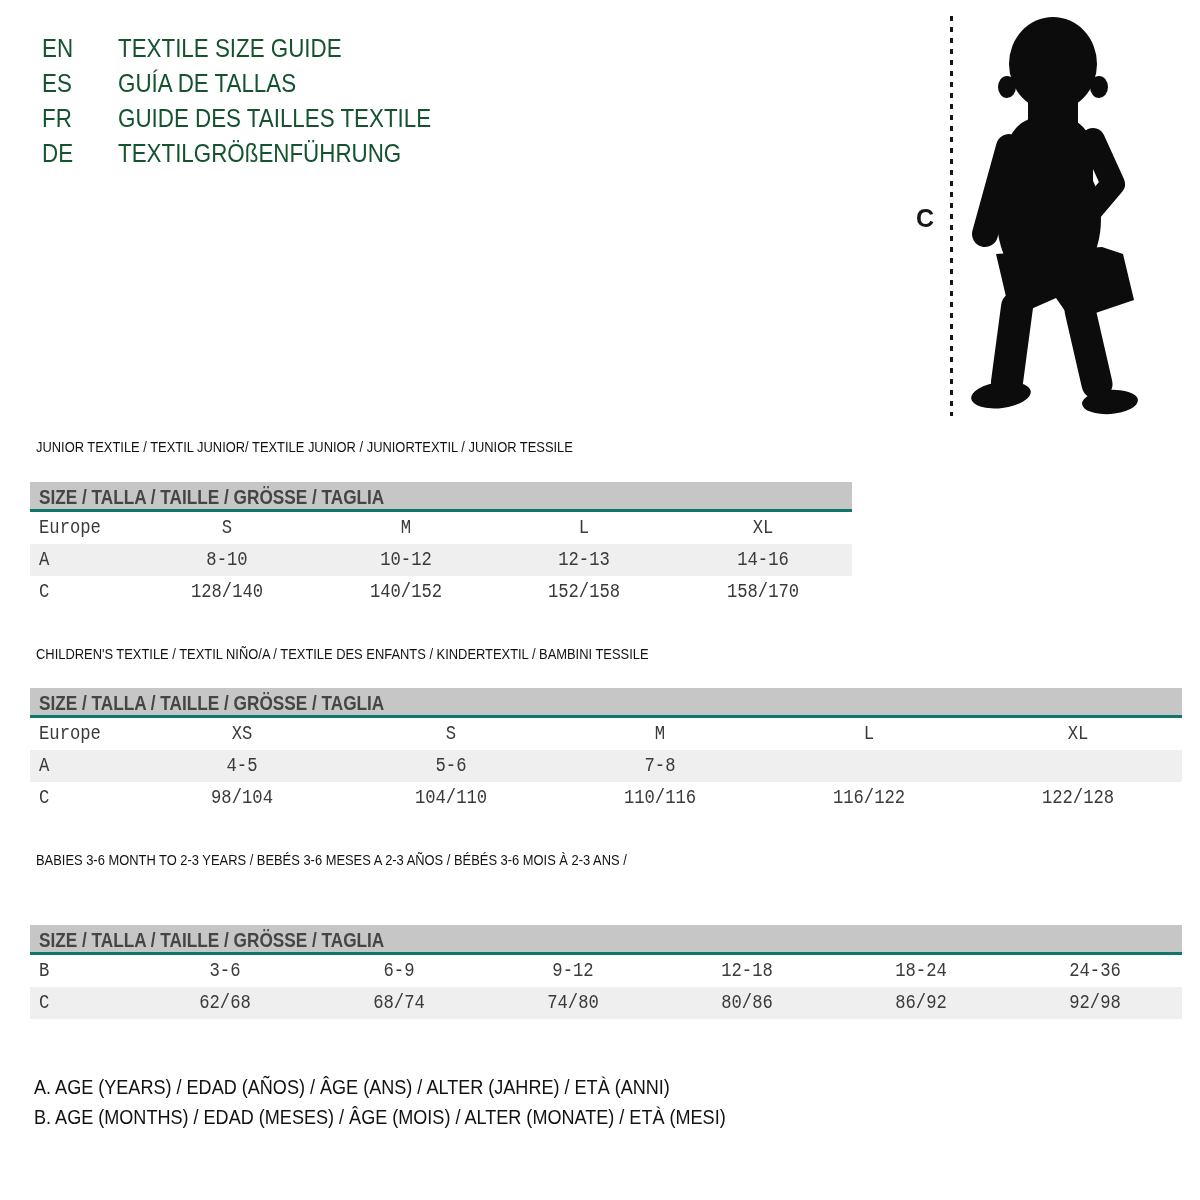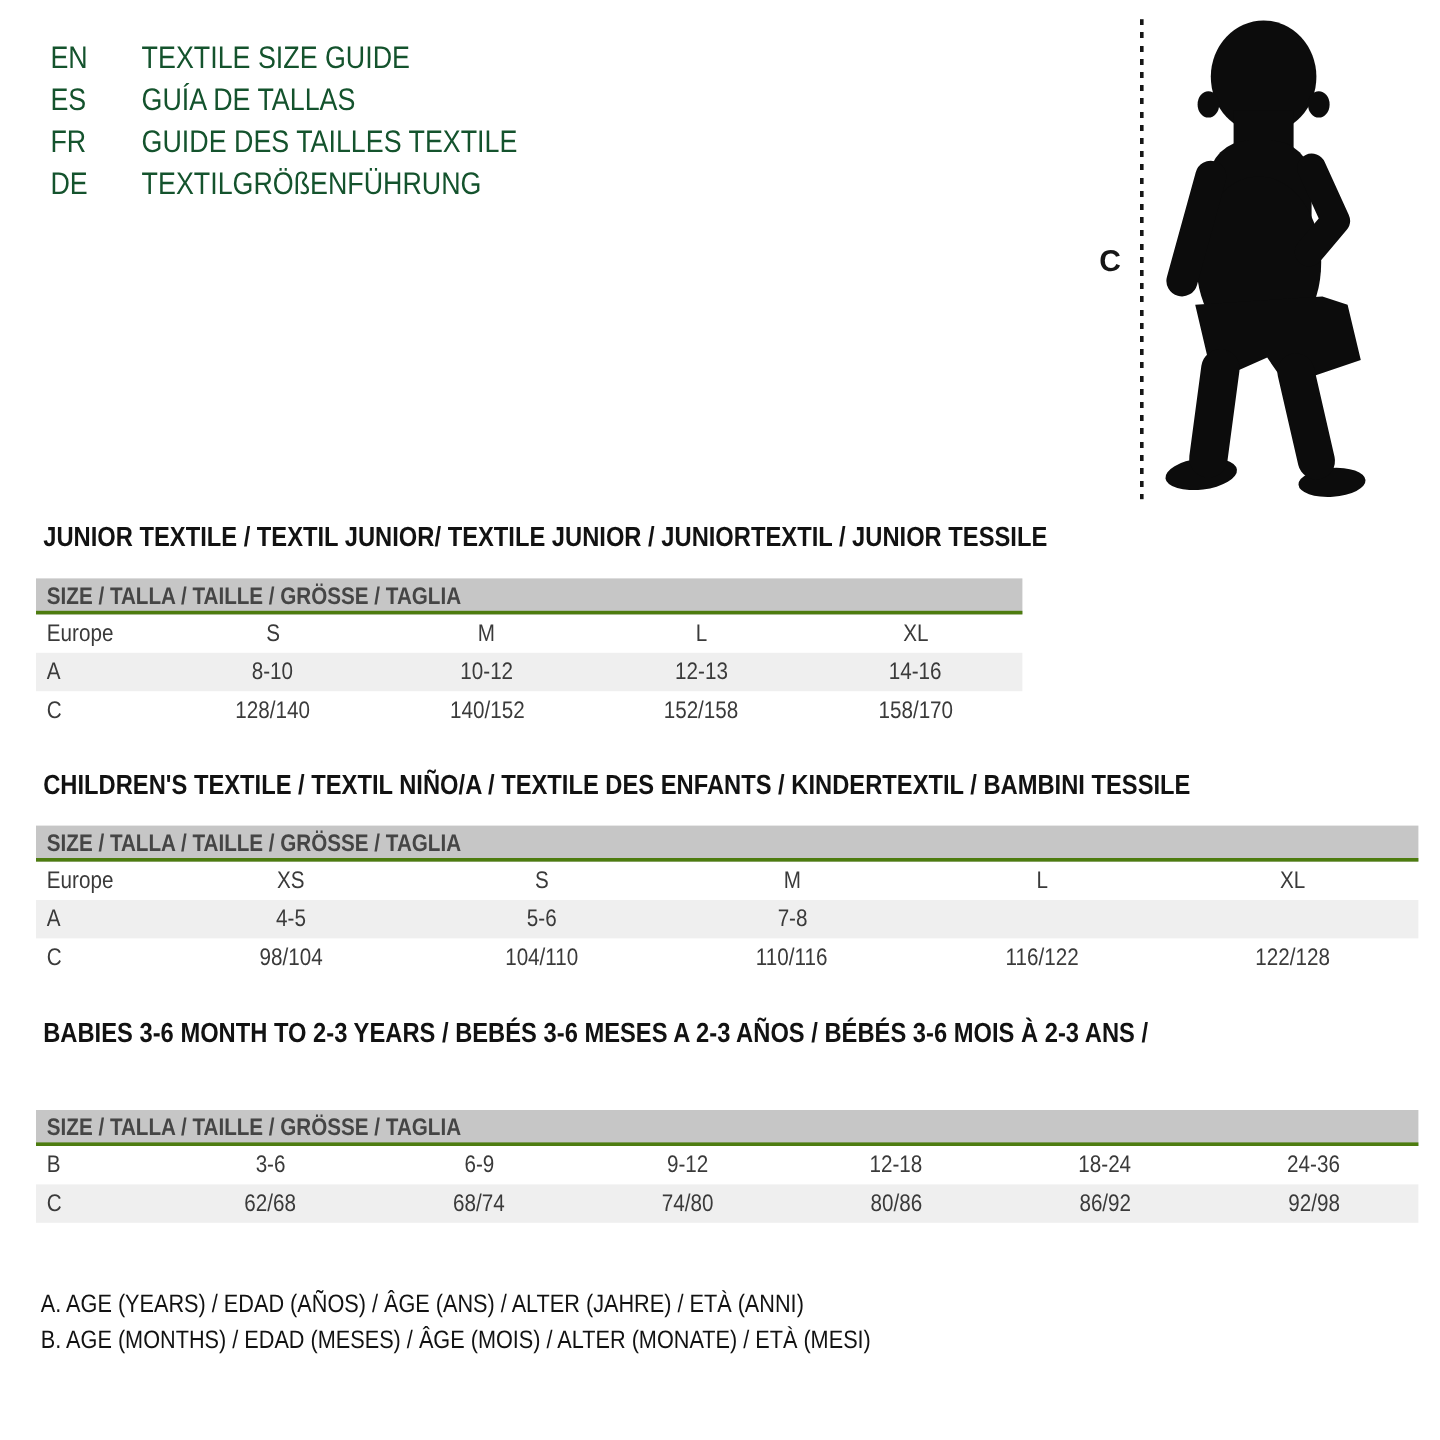--- a/index.html
+++ b/index.html
@@ -19,29 +19,29 @@
   .lcode{width:76px;}
 
   
   .dashline{
     left:950px;top:16px;width:3px;height:400px;
     background:repeating-linear-gradient(to bottom,#161616 0 5px,transparent 5px 11px);
   }
   .cmark{left:916px;top:204px;font-size:25px;font-weight:700;color:#161616;}
 
   
-  .stitle{font-size:23px;font-weight:700;color:#121212;line-height:28px;}
+  .stitle{font-size:15px;font-weight:400;color:#121212;line-height:28px;}
 
   
   .tbl{left:30px;}
   .thead{
-    height:30px;line-height:30px;background:#c6c6c6;border-bottom:3px solid #4d7c0f;
+    height:30px;line-height:30px;background:#c6c6c6;border-bottom:3px solid #0f766e;
     padding-left:9px;font-size:20px;font-weight:700;color:#454545;box-sizing:border-box;
   }
-  .trow{display:grid;height:32px;line-height:32px;font-size:20px;color:#3a3a3a;}
+  .trow{display:grid;height:32px;line-height:32px;font-size:20px;color:#3a3a3a;font-family:Liberation Mono, monospace;}
   .cols4{grid-template-columns:108px repeat(4,1fr);}
   .cols5{grid-template-columns:108px repeat(5,1fr);}
   .cols6{grid-template-columns:108px repeat(6,1fr);}
   .stripe{background:#efefef;}
   .cell{text-align:center;}
   .rowlabel{text-align:left;padding-left:9px;}
 
   
   .legendline{height:30px;line-height:30px;font-size:21px;font-weight:400;color:#121212;}
 </style>

